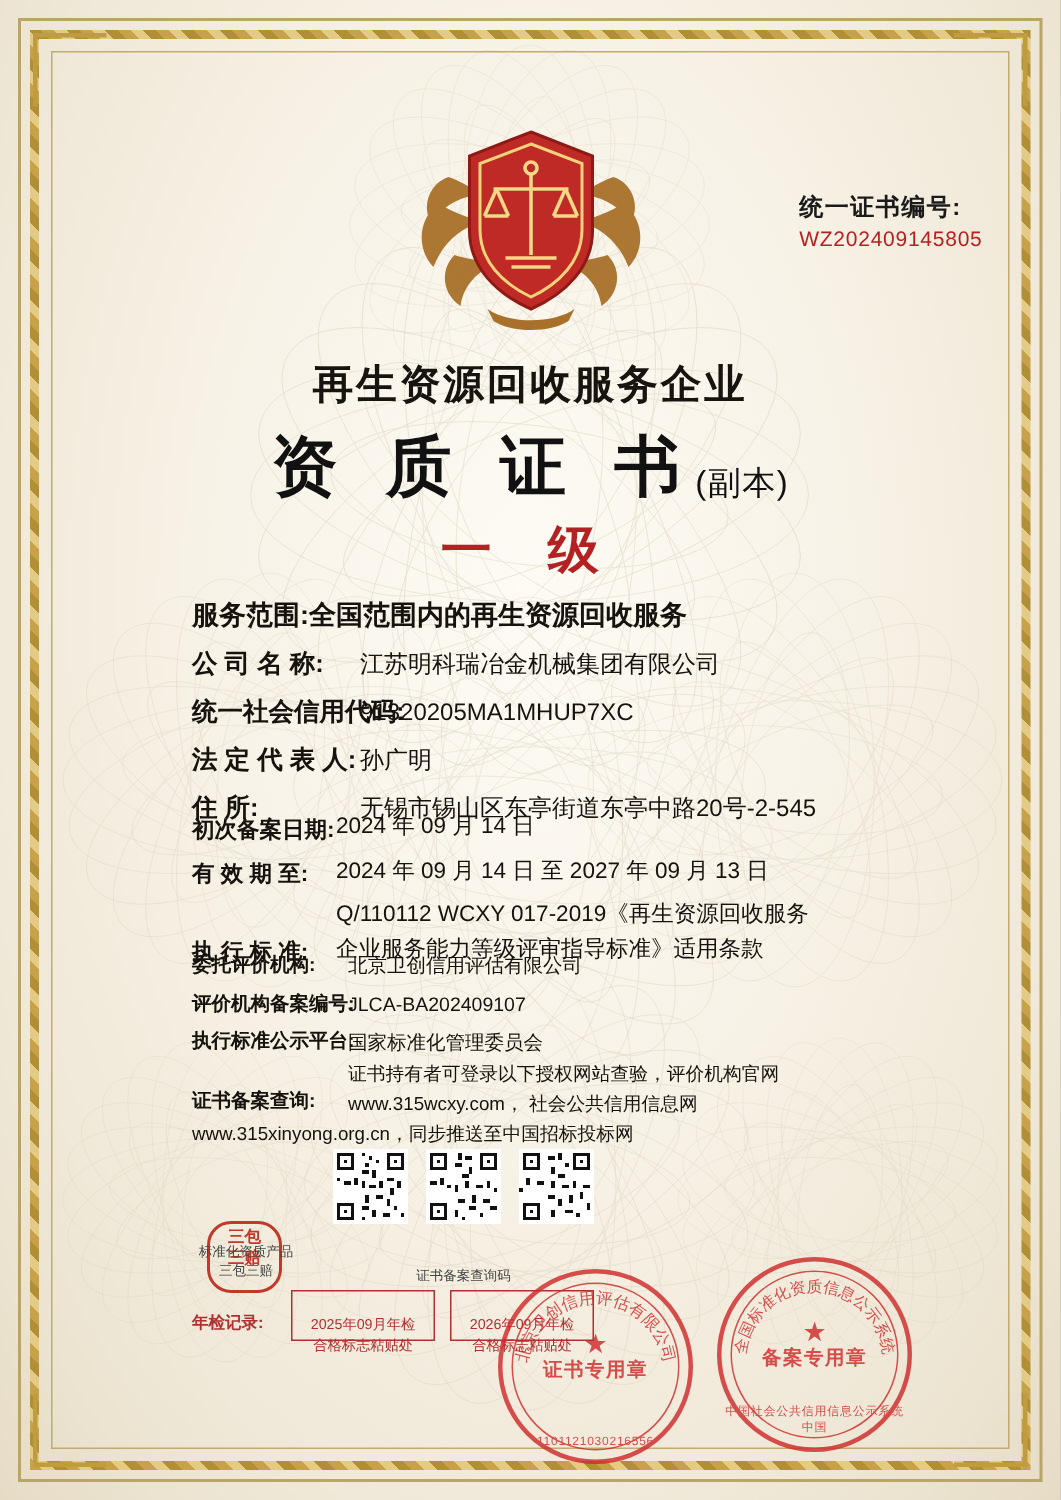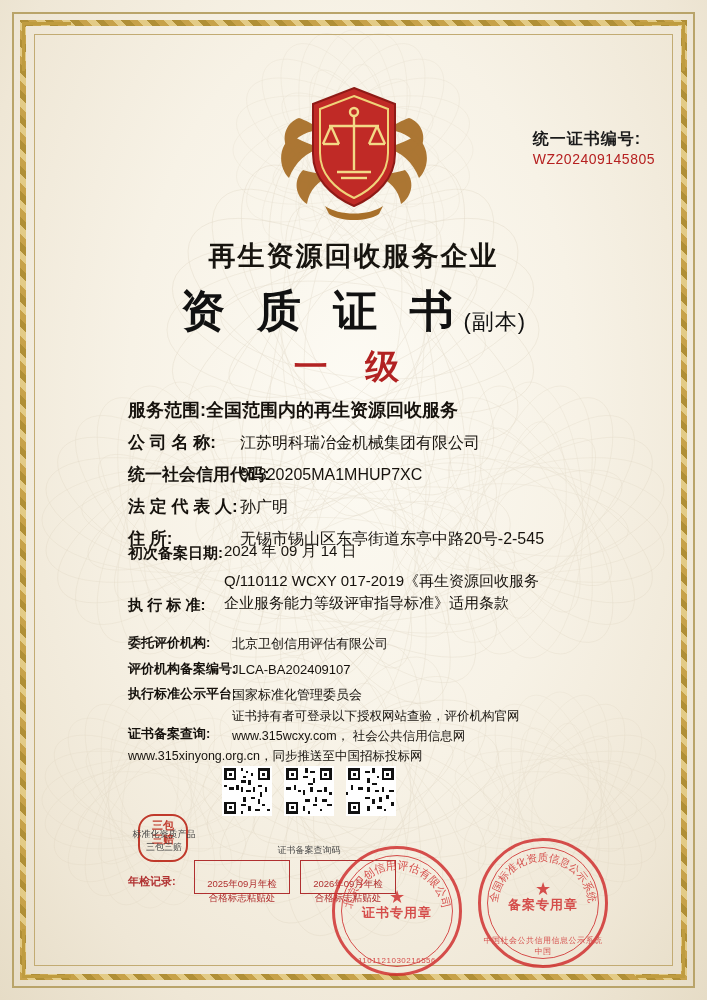--- a/index.html
+++ b/index.html
@@ -249,20 +249,24 @@
       <div class="frow">
         <div class="flabel w6">住        所:</div>
         <div class="fvalue">无锡市锡山区东亭街道东亭中路20号-2-545</div>
       </div>
     </div>
 
     <div class="fields2">
       <div class="f2row">
         <div class="f2label">初次备案日期:</div>
         <div class="f2value"><span>2024 年 09 月 14 日</span></div>
+      </div>
+      <div class="f2row">
+        <div class="f2label">有 效 期 至:</div>
+        <div class="f2value"><span>2024 年 09 月 14 日 至 2027 年 09 月 13 日</span></div>
       </div>
       <div class="f2row">
         <div class="f2label">执 行 标 准:</div>
         <div class="f2value">
           <span>Q/110112 WCXY 017-2019《再生资源回收服务</span>
           <span class="cont">企业服务能力等级评审指导标准》适用条款</span>
         </div>
       </div>
     </div>
 

